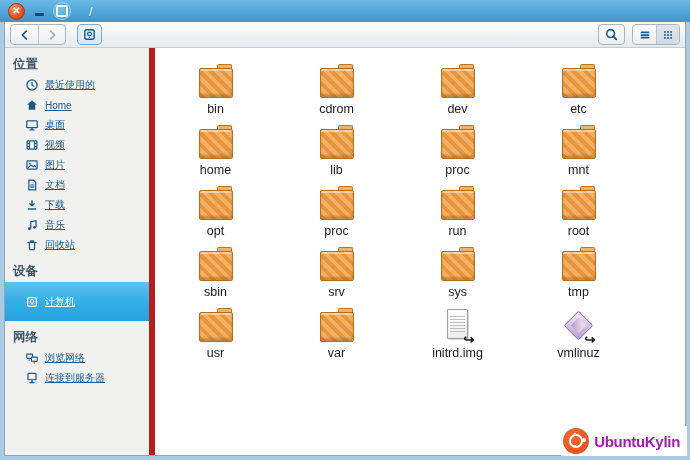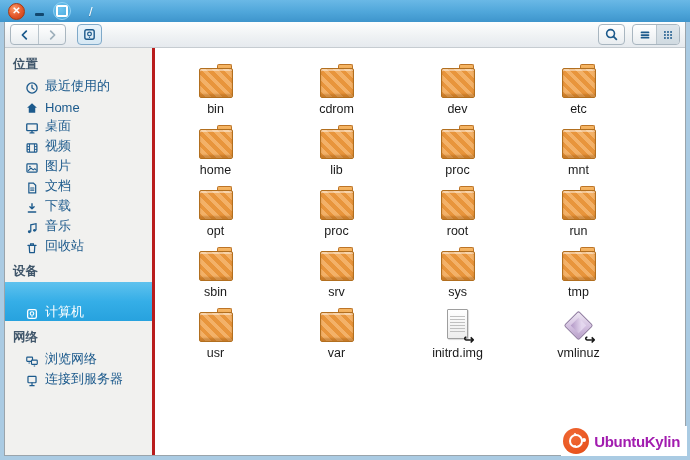--- a/index.html
+++ b/index.html
@@ -44,24 +44,24 @@
   .search-btn{ width:27px; }
   .viewgroup{ display:flex; height:21px; margin-left:7px; border:1px solid #a9b6c0; border-radius:4px; overflow:hidden;
     background:linear-gradient(180deg,#ffffff,#e9edf0); }
   .view-btn{ width:23px; display:flex; align-items:center; justify-content:center; border:none; background:transparent; cursor:default;}
   .view-btn + .view-btn{ border-left:1px solid #b9c4cc; }
   .view-btn.active{ background:linear-gradient(180deg,#dfe6eb,#d0dae1); }
 
   
   .content{ flex:1; display:flex; min-height:0; }
 
-  .sidebar{ width:150px; flex:none; background:#f1f1ef; border-right:3px solid #b91c1c; padding-top:5px; overflow:hidden;}
+  .sidebar{ width:150px; flex:none; background:#f1f1ef; border-right:6px solid #b91c1c; padding-top:5px; overflow:hidden;}
   .sec-header{ font-size:12.5px; font-weight:bold; color:#41576b; padding:3px 8px 2px; }
-  .side-item{ height:20px; display:flex; align-items:flex-end; gap:6px; padding-left:20px;
-    color:#1c5a8c; font-size:13px; cursor:default; white-space:nowrap;}
+  .side-item{ height:20px; display:flex; align-items:center; gap:6px; padding-left:20px;
+    color:#1c5a8c; font-size:10px; cursor:default; white-space:nowrap;text-decoration:underline;}
   .side-item .si{ width:14px; height:14px; flex:none; display:flex; align-items:center; }
   .side-item.selected{ height:39px; color:#fff;
     background:linear-gradient(180deg,#5fc2ee 0%, #35aee7 50%, #27a2de 100%); }
   .side-sec{ margin-bottom:5px; }
 
   .main{ flex:1; background:#fff; position:relative; overflow:hidden;}
   .files-grid{ display:grid; grid-template-columns:repeat(4,121px); grid-auto-rows:61px; padding:7px 0 0 0; }
   .cell{ display:flex; flex-direction:column; align-items:center; padding-top:2px; cursor:default;justify-content:flex-end;}
   .icon-box{ width:38px; height:38px; position:relative; flex:none;}
   .flabel{ font-size:12.5px; color:#1a1a1a; margin-top:1px; }
@@ -356,25 +356,25 @@
           <div class="cell">
                 <div class="icon-box" data-icon="folder"></div>
                 <div class="flabel">opt</div>
               </div>
           <div class="cell">
                 <div class="icon-box" data-icon="folder"></div>
                 <div class="flabel">proc</div>
               </div>
           <div class="cell">
                 <div class="icon-box" data-icon="folder"></div>
+                <div class="flabel">run</div>
+              </div>
+          <div class="cell">
+                <div class="icon-box" data-icon="folder"></div>
                 <div class="flabel">root</div>
-              </div>
-          <div class="cell">
-                <div class="icon-box" data-icon="folder"></div>
-                <div class="flabel">run</div>
               </div>
           <div class="cell">
                 <div class="icon-box" data-icon="folder"></div>
                 <div class="flabel">sbin</div>
               </div>
           <div class="cell">
                 <div class="icon-box" data-icon="folder"></div>
                 <div class="flabel">srv</div>
               </div>
           <div class="cell">

